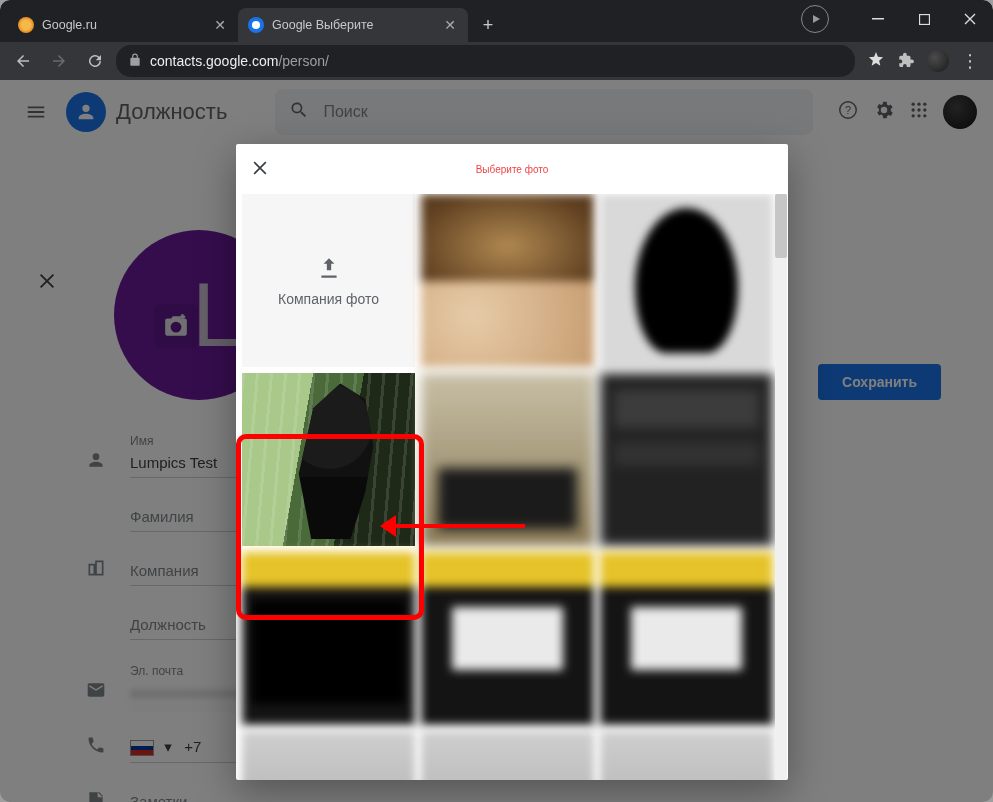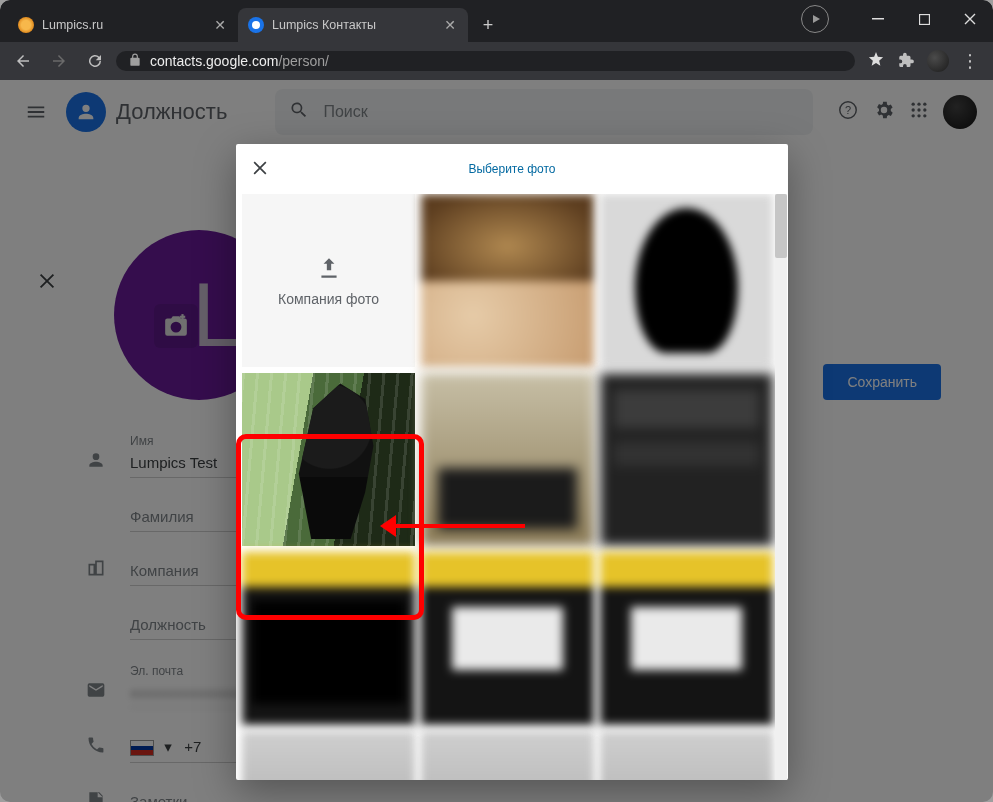--- a/index.html
+++ b/index.html
@@ -23,21 +23,21 @@
 .newtab{width:28px;height:28px;display:flex;align-items:center;justify-content:center;color:#ccc;font-size:18px;margin-left:6px;}
 .win-controls{position:absolute;right:0;top:0;height:38px;display:flex;align-items:center;}
 .media-ind{width:28px;height:28px;border-radius:50%;border:1.5px solid #888;display:flex;align-items:center;justify-content:center;margin-right:26px;}
 .media-ind::after{content:"";width:0;height:0;border-left:7px solid #999;border-top:4px solid transparent;border-bottom:4px solid transparent;margin-left:2px;}
 .wc{width:46px;height:32px;display:flex;align-items:center;justify-content:center;color:#ddd;}
 
 
 .addrbar{height:38px;background:#35363a;display:flex;align-items:center;padding:0 8px;gap:6px;}
 .nav-btn{width:30px;height:30px;display:flex;align-items:center;justify-content:center;color:#bfbfbf;}
 .nav-btn.dis{color:#6a6a6a;}
-.omnibox{flex:1;height:20px;background:#202124;border-radius:15px;display:flex;align-items:center;padding:0 12px;color:#9f9f9f;font-size:14px;}
+.omnibox{flex:1;height:32px;background:#202124;border-radius:15px;display:flex;align-items:center;padding:0 12px;color:#9f9f9f;font-size:14px;}
 .lock-icon{margin-right:8px;color:#9f9f9f;}
 .url-host{color:#ededed;}
 .addr-right{display:flex;align-items:center;gap:12px;padding:0 6px;color:#bfbfbf;}
 .bookmark{color:#ddd;}
 .ext-icon{width:18px;height:18px;}
 .avatar-sm{width:22px;height:22px;border-radius:50%;background:radial-gradient(circle at 35% 35%,#4b4b4b,#1a1a1a);}
 .chrome-menu{font-size:18px;letter-spacing:0;color:#ccc;}
 
 
 .page{flex:1;position:relative;background:#fff;}
@@ -64,26 +64,26 @@
 .cambadge svg{fill:#e0e0e0;}
 
 .fieldset{position:absolute;left:60px;top:290px;width:300px;}
 .frow{display:flex;align-items:flex-end;margin-bottom:24px;gap:20px;}
 .ficon{width:24px;color:#80868b;flex:none;margin-bottom:4px;}
 .fstack{flex:1;}
 .flabel{font-size:12px;color:#80868b;}
 .fvalue{font-size:15px;color:#3c4043;padding:6px 0 6px;border-bottom:1px solid #d0d0d0;}
 .fempty{color:#80868b;}
 .russia-flag{width:24px;height:16px;background:linear-gradient(to bottom,#fff 33%,#0039a6 33% 66%,#d52b1e 66%);display:inline-block;border:1px solid #999;vertical-align:middle;}
-.save-btn{position:absolute;right:26px;top:220px;background:#1a73e8;color:#fff;font-size:14px;font-weight:400;padding:10px 24px;border-radius:4px;border:none;}
+.save-btn{position:absolute;right:26px;top:220px;background:#1a73e8;color:#fff;font-size:14px;font-weight:700;padding:10px 24px;border-radius:4px;border:none;}
 
 
 .modal{position:absolute;left:236px;top:64px;width:552px;height:636px;background:#fff;border-radius:2px;box-shadow:0 12px 40px rgba(0,0,0,.35);z-index:40;display:flex;flex-direction:column;}
 .modal-hdr{height:50px;display:flex;align-items:center;justify-content:center;position:relative;}
-.modal-title{font-size:12px;color:#0369a1;}
+.modal-title{font-size:10px;color:#ef4444;}
 .modal-close{position:absolute;left:14px;top:14px;width:24px;height:24px;color:#3c4043;}
 .grid-wrap{flex:1;overflow:hidden;position:relative;padding:0 0 0 0;}
 .photo-grid{display:grid;grid-template-columns:repeat(3,173px);grid-auto-rows:173px;gap:6px;padding:0 6px;}
 .tile{background:#ccc;position:relative;overflow:hidden;}
 .upload-tile{background:#f6f6f6;display:flex;flex-direction:column;align-items:center;justify-content:center;color:#5f6368;gap:10px;}
 .upload-tile svg{fill:#5f6368;}
 .upload-label{font-size:14px;}
 .scrolltrack{position:absolute;right:1px;top:0;width:12px;height:100%;background:#f0f0f0;}
 .scrollthumb{position:absolute;right:1px;top:0;width:12px;height:64px;background:#c6c6c6;border-radius:2px;}
 
@@ -97,26 +97,26 @@
 </style>
 </head>
 <body>
 
 <div class="chrome">
 
   <div class="titlebar">
     <div class="tabs">
       <div class="tab inactive">
         <span class="favicon fav-lumpics"></span>
-        <span class="tab-title">Lumpics.ru</span>
+        <span class="tab-title">Google.ru</span>
         <span class="tab-close">✕</span>
       </div>
       <div class="tab active">
         <span class="favicon fav-gcontacts"></span>
-        <span class="tab-title">Lumpics Контакты</span>
+        <span class="tab-title">Google Выберите</span>
         <span class="tab-close">✕</span>
       </div>
       <div class="newtab">+</div>
     </div>
     <div class="win-controls">
       <div class="media-ind"></div>
       <div class="wc">
           <svg width="12" height="12" viewBox="0 0 12 12">
             <rect y="5" width="12" height="1.5" fill="#ddd"></rect>
           </svg>

